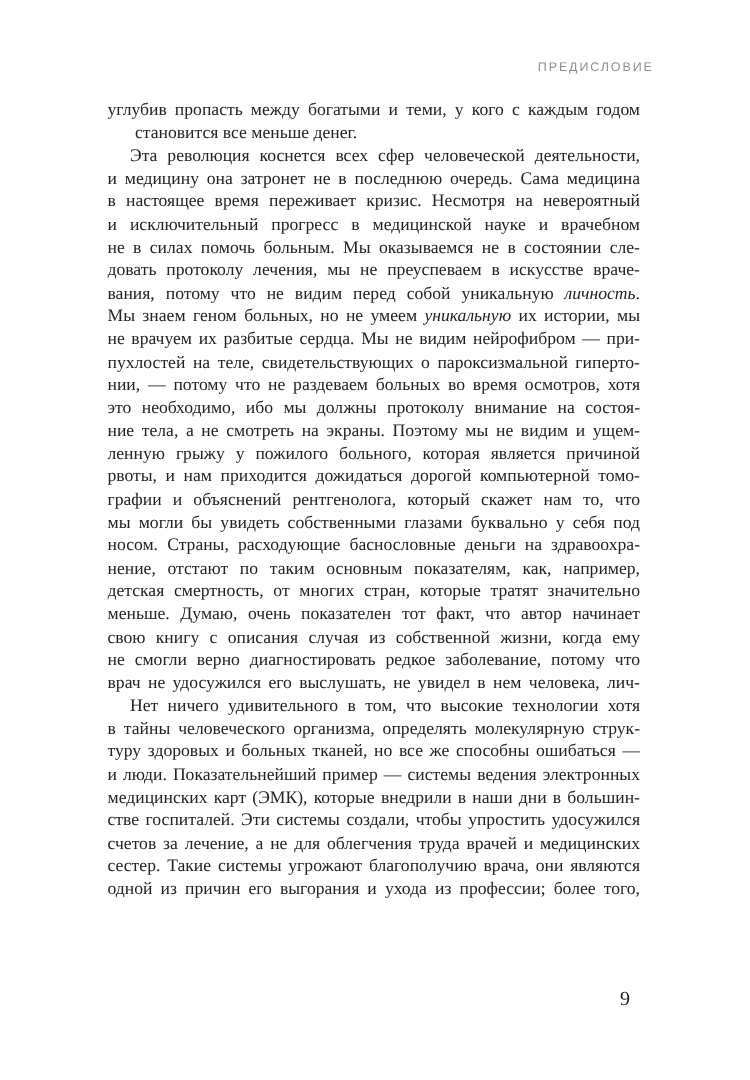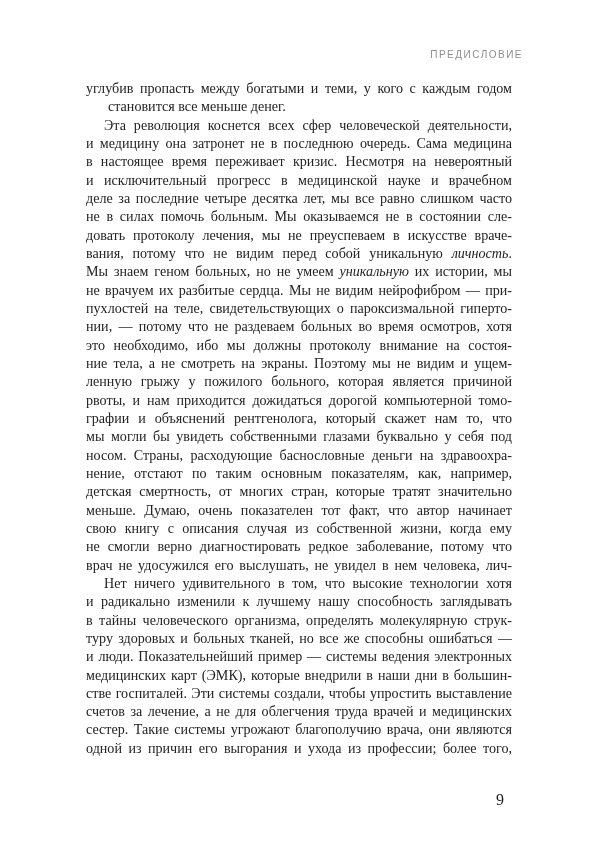--- a/index.html
+++ b/index.html
@@ -70,21 +70,20 @@
 <div class="page">
   <div class="running-header">ПРЕДИСЛОВИЕ</div>
 
   <div class="body-text">
       <div class="line"><span>углубив пропасть между богатыми и теми, у кого с каждым годом</span></div>
       <div class="line natural"><span>становится все меньше денег.</span></div>
       <div class="line"><span class="indent"></span><span>Эта революция коснется всех сфер человеческой деятельности,</span></div>
       <div class="line"><span>и медицину она затронет не в последнюю очередь. Сама медицина</span></div>
       <div class="line"><span>в настоящее время переживает кризис. Несмотря на невероятный</span></div>
       <div class="line"><span>и исключительный прогресс в медицинской науке и врачебном</span></div>
-      <div class="line"><span>деле за последние четыре десятка лет, мы все равно слишком часто</span></div>
       <div class="line"><span>не в силах помочь больным. Мы оказываемся не в состоянии сле-</span></div>
       <div class="line"><span>довать протоколу лечения, мы не преуспеваем в искусстве враче-</span></div>
       <div class="line"><span>вания, потому что не видим перед собой уникальную </span><em>личность</em><span>.</span></div>
       <div class="line"><span>Мы знаем геном больных, но не умеем </span><em>уникальную</em><span> их истории, мы</span></div>
       <div class="line"><span>не врачуем их разбитые сердца. Мы не видим нейрофибром — при-</span></div>
       <div class="line"><span>пухлостей на теле, свидетельствующих о пароксизмальной гиперто-</span></div>
       <div class="line"><span>нии, — потому что не раздеваем больных во время осмотров, хотя</span></div>
       <div class="line"><span>это необходимо, ибо мы должны протоколу внимание на состоя-</span></div>
       <div class="line"><span>ние тела, а не смотреть на экраны. Поэтому мы не видим и ущем-</span></div>
       <div class="line"><span>ленную грыжу у пожилого больного, которая является причиной</span></div>
@@ -92,25 +91,24 @@
       <div class="line"><span>графии и объяснений рентгенолога, который скажет нам то, что</span></div>
       <div class="line"><span>мы могли бы увидеть собственными глазами буквально у себя под</span></div>
       <div class="line"><span>носом. Страны, расходующие баснословные деньги на здравоохра-</span></div>
       <div class="line"><span>нение, отстают по таким основным показателям, как, например,</span></div>
       <div class="line"><span>детская смертность, от многих стран, которые тратят значительно</span></div>
       <div class="line"><span>меньше. Думаю, очень показателен тот факт, что автор начинает</span></div>
       <div class="line"><span>свою книгу с описания случая из собственной жизни, когда ему</span></div>
       <div class="line"><span>не смогли верно диагностировать редкое заболевание, потому что</span></div>
       <div class="line"><span>врач не удосужился его выслушать, не увидел в нем человека, лич-</span></div>
       <div class="line"><span class="indent"></span><span>Нет ничего удивительного в том, что высокие технологии хотя</span></div>
-      <div class="line"><span>и радикально изменили к лучшему нашу способность заглядывать</span></div>
       <div class="line"><span>в тайны человеческого организма, определять молекулярную струк-</span></div>
       <div class="line"><span>туру здоровых и больных тканей, но все же способны ошибаться — как</span></div>
       <div class="line"><span>и люди. Показательнейший пример — системы ведения электронных</span></div>
       <div class="line"><span>медицинских карт (ЭМК), которые внедрили в наши дни в большин-</span></div>
-      <div class="line"><span>стве госпиталей. Эти системы создали, чтобы упростить выставление</span></div>
+      <div class="line"><span>стве госпиталей. Эти системы создали, чтобы упростить удосужился</span></div>
       <div class="line"><span>счетов за лечение, а не для облегчения труда врачей и медицинских</span></div>
       <div class="line"><span>сестер. Такие системы угрожают благополучию врача, они являются</span></div>
       <div class="line"><span>одной из причин его выгорания и ухода из профессии; более того,</span></div>
     </div>
 
   <div class="page-number">9</div>
 </div>
 
 </body></html>

